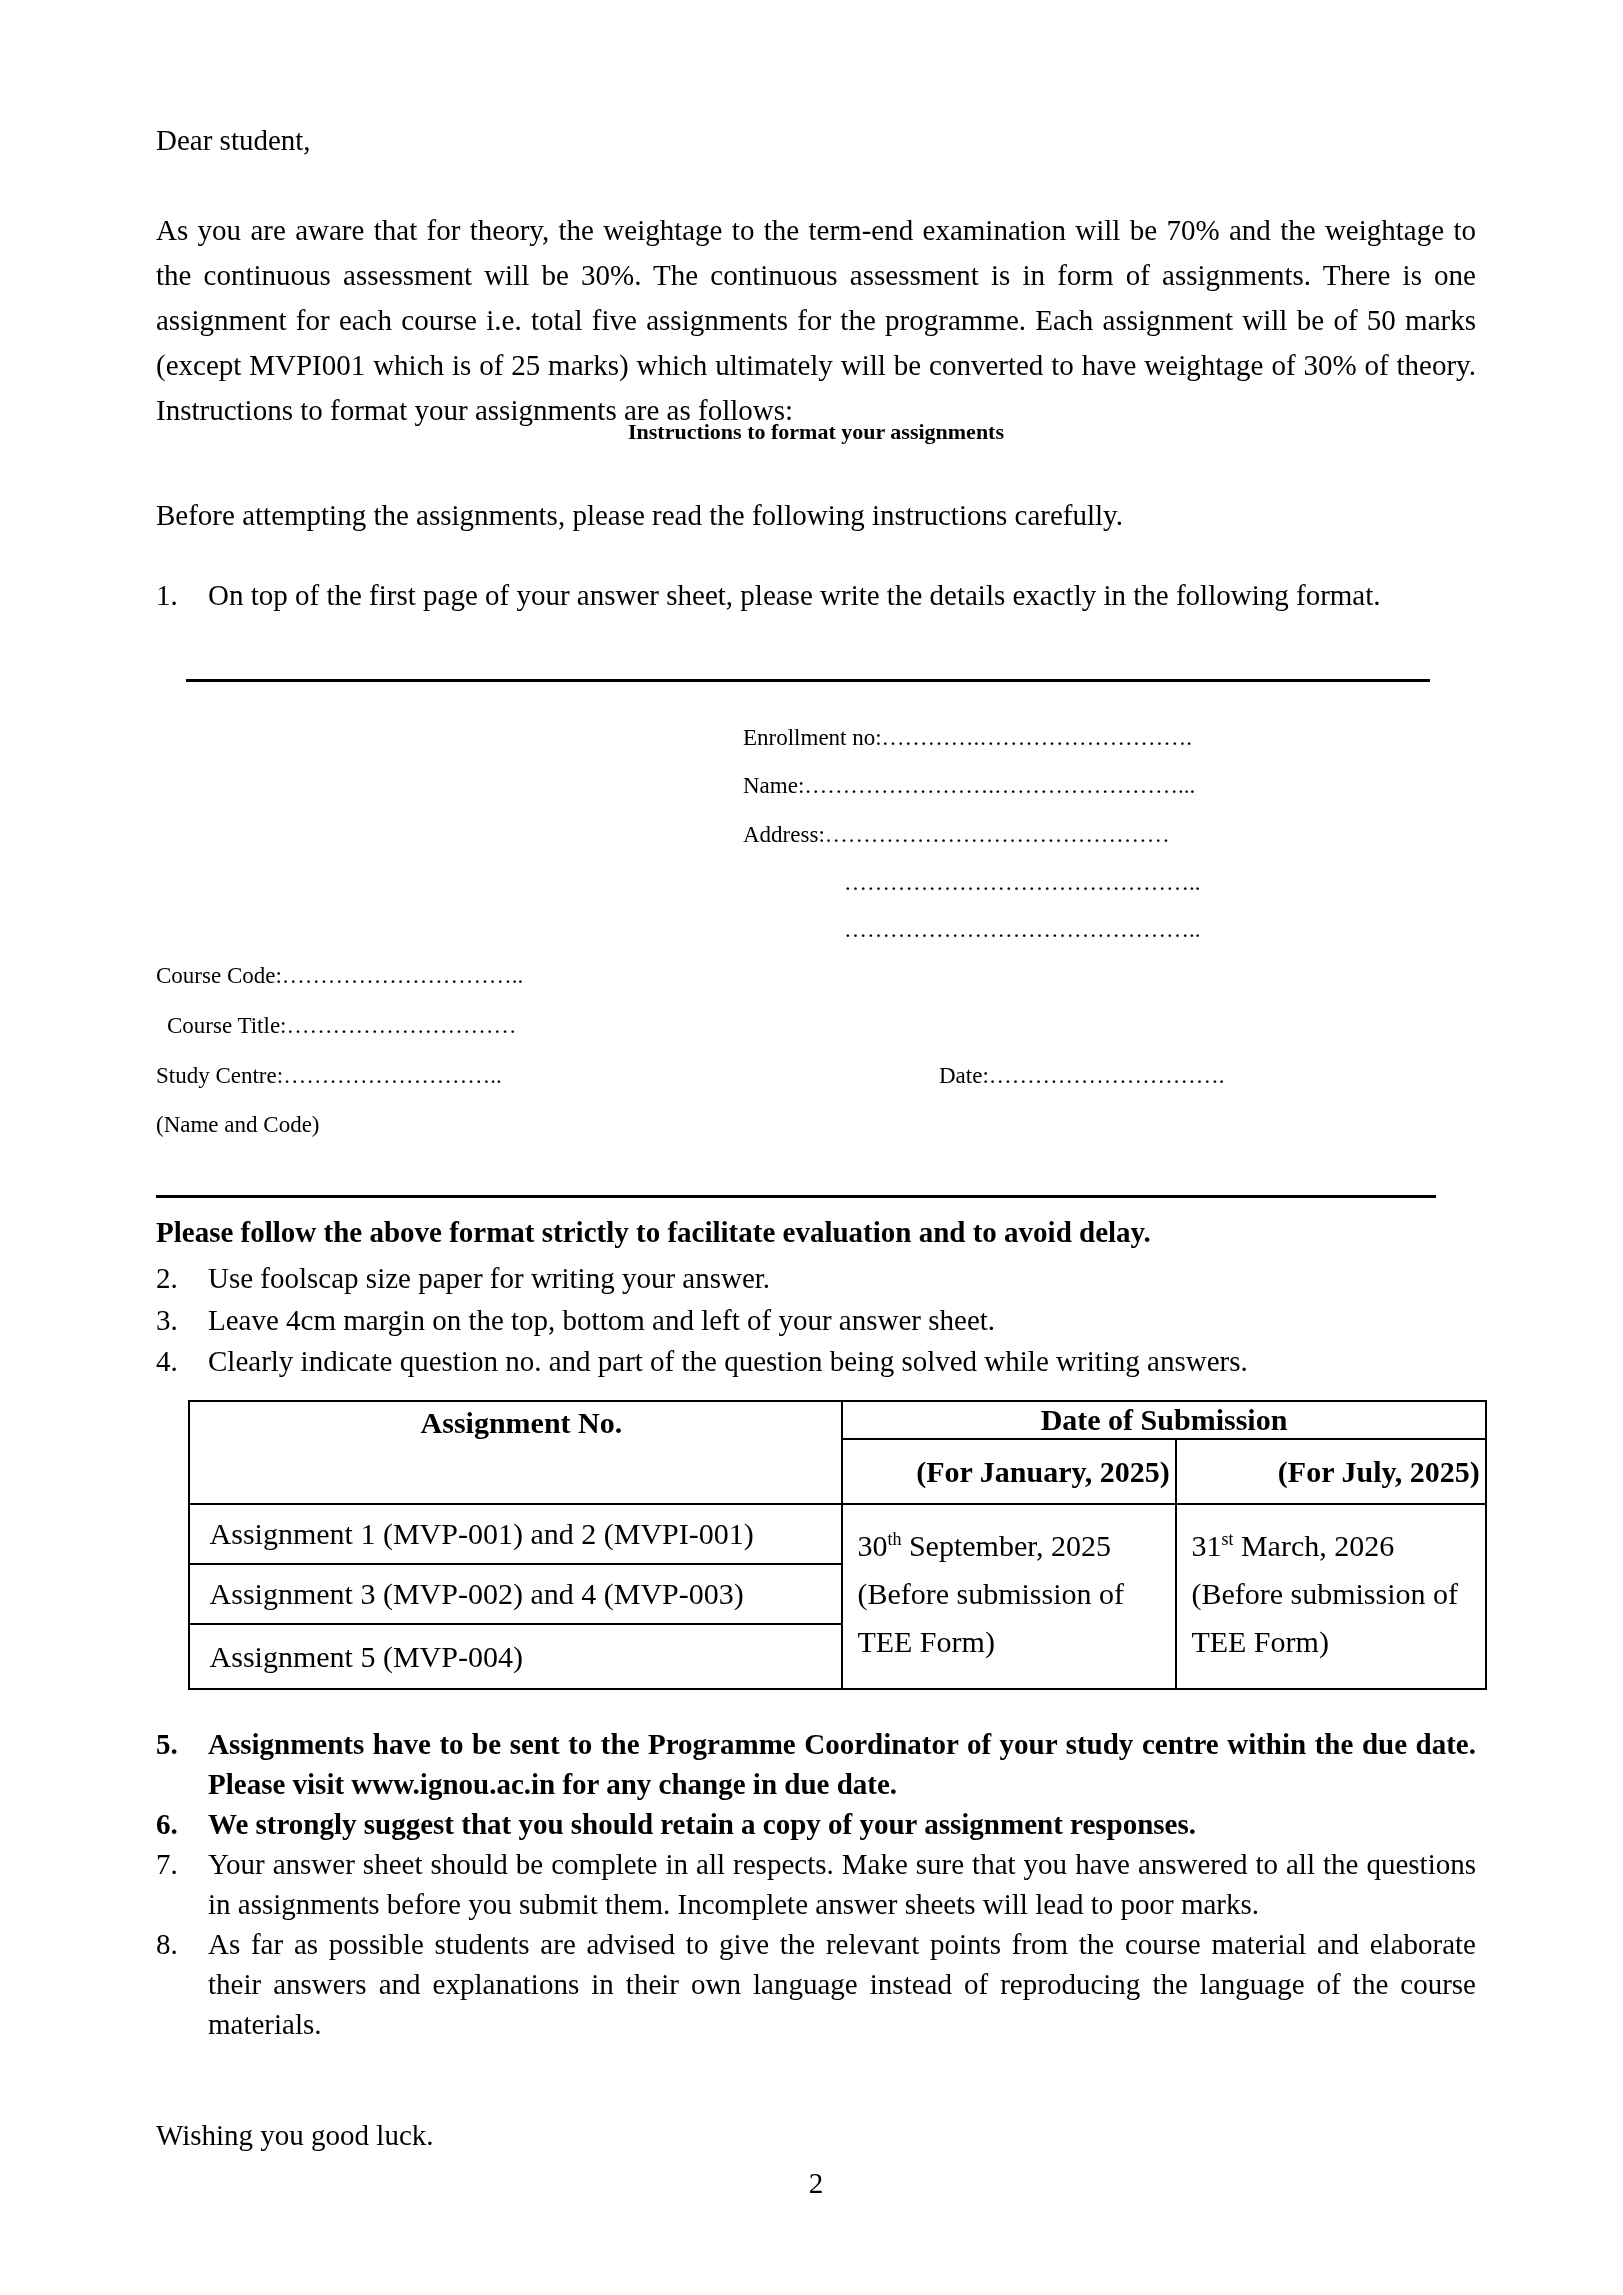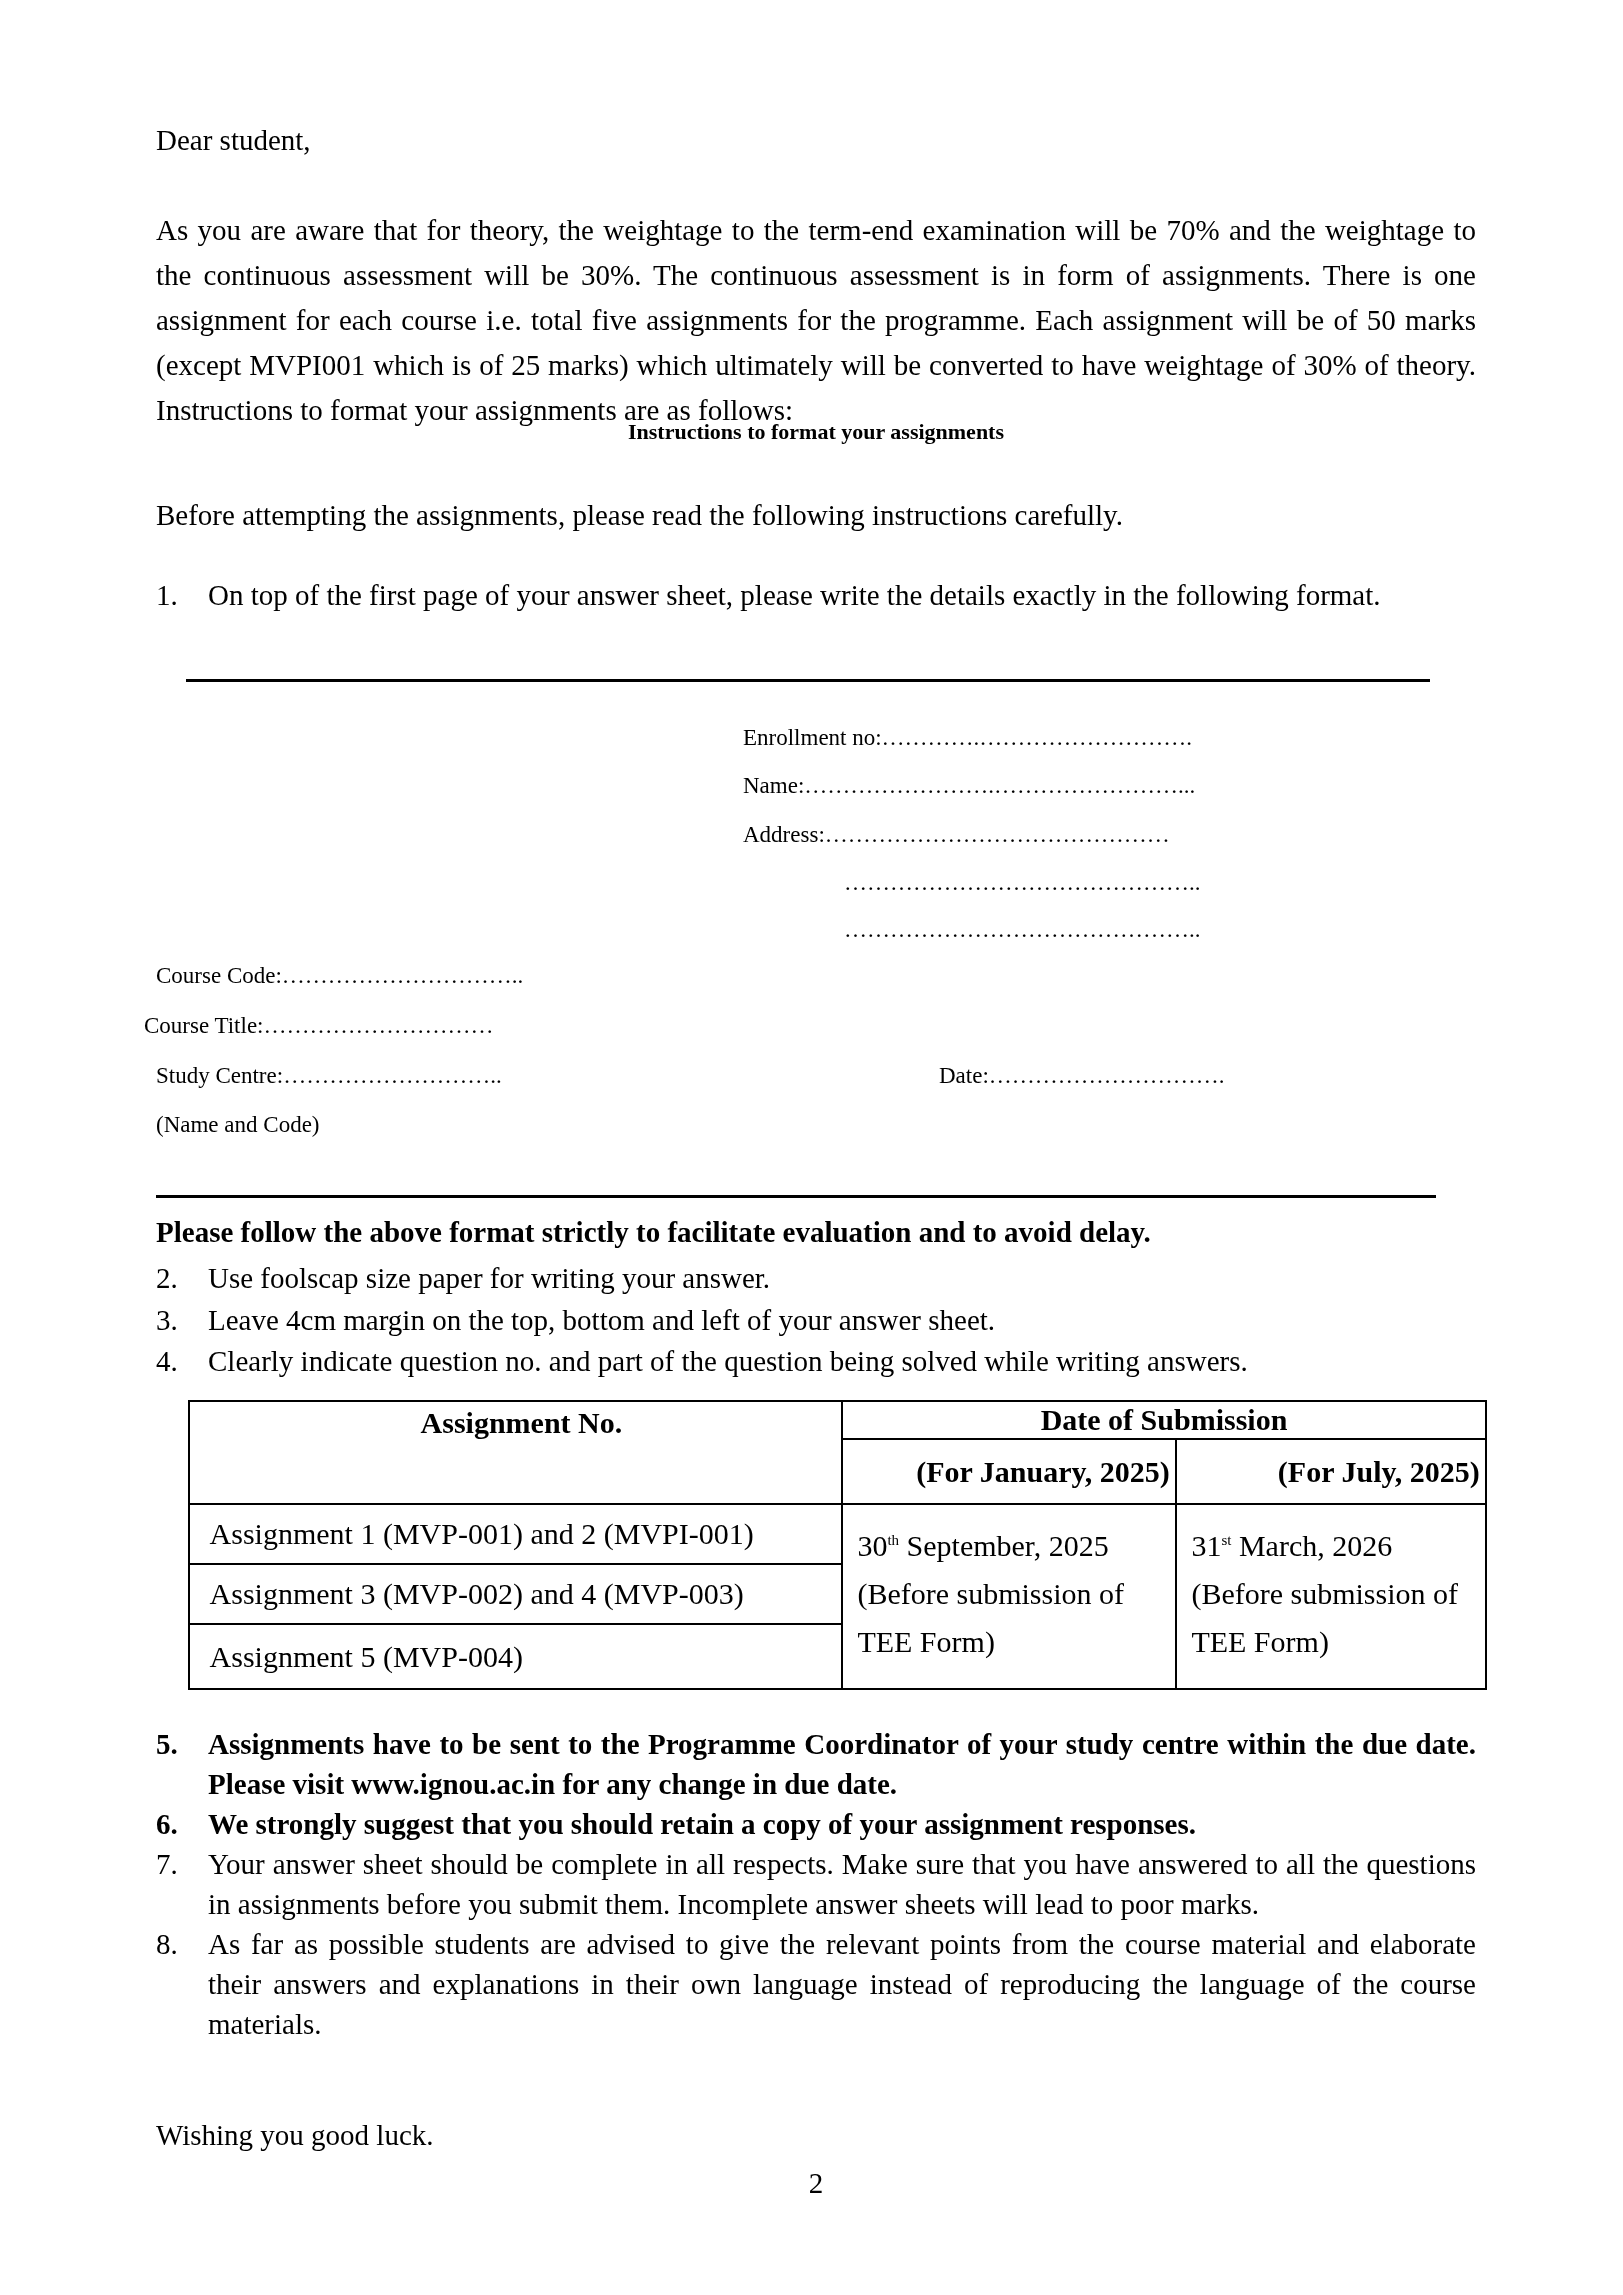--- a/index.html
+++ b/index.html
@@ -43,21 +43,21 @@
   }
 
   .form-line { font-size: 23px; white-space: nowrap; }
   .f-enroll  { left: 743px; top: 725px; }
   .f-name    { left: 743px; top: 773px; }
   .f-address { left: 743px; top: 822px; }
   .f-addr2   { left: 844px; top: 870px; }
   .f-addr3   { left: 844px; top: 917px; }
 
   .f-course-code  { left: 156px; top: 963px; }
-  .f-course-title { left: 144px; top: 1013px; }
+  .f-course-title { left: 167px; top: 1013px; }
   .f-study-centre { left: 156px; top: 1063px; }
   .f-date         { left: 939px; top: 1063px; }
   .f-name-code    { left: 156px; top: 1112px; }
 
   .format-note { left: 156px; top: 1216px; width: 1320px; font-weight: bold; }
 
   .item2 { left: 156px; top: 1258px; width: 1320px; }
   .item3 { left: 156px; top: 1300px; width: 1320px; }
   .item4 { left: 156px; top: 1341px; width: 1320px; }
 
@@ -88,21 +88,21 @@
   }
   td.row-c {
     text-align: left; vertical-align: middle;
     padding: 3.9px 5.2px 3.9px 19.6px; font-weight: normal;
   }
   td.date-c {
     text-align: left; vertical-align: top;
     padding: 17px 5.2px 0 14.4px;
     line-height: 48px; font-weight: normal;
   }
-  td.date-c sup { font-size: 15px; line-height: 0; }
+  td.date-c sup { font-size: 18px; line-height: 0; }
 
   .lower-items { left: 156px; top: 1724px; width: 1320px; }
   .closing { left: 156px; top: 2119px; }
   .pagenum { left: 156px; top: 2167px; width: 1320px; text-align: center; }
 </style>
 </head>
 <body>
 
 <div class="page">
 

